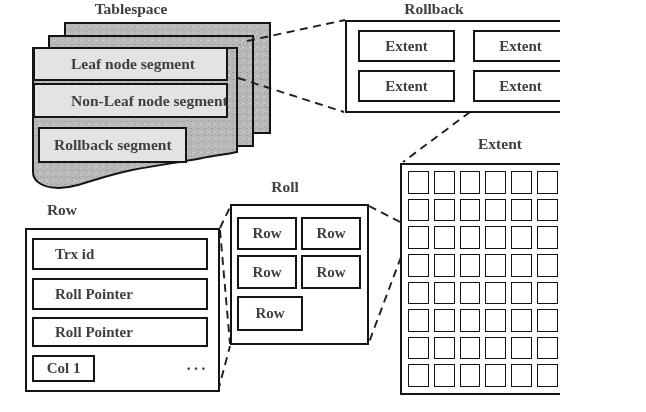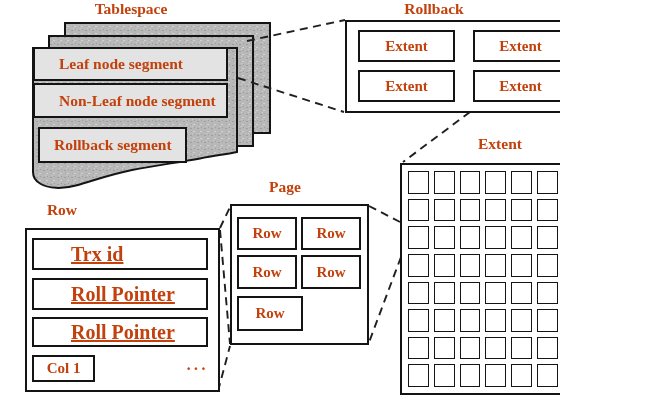--- a/index.html
+++ b/index.html
@@ -1,37 +1,37 @@
 <!DOCTYPE html>
 <html style="--color-background: #ffffff; --color-line: #141414; --color-sheet_fill: #b8b8b8; --color-sheet_speckle_dark: #9e9e9e; --color-sheet_speckle_light: #d2d2d2; --color-segment_fill: #e3e3e3; --color-scan_edge: #c9c9c9;"><head>
 <meta charset="utf-8">
 <style>
   html,body{margin:0;padding:0;background:#fff;}
   .canvas{
     position:relative;width:560px;height:412px;background:var(--color-background,#fff);
-    font-family:"Liberation Serif","DejaVu Serif",serif;font-weight:bold;color:#c2410c;
+    font-family:"Liberation Serif","DejaVu Serif",serif;font-weight:bold;color:#404040;
     overflow:hidden;
   }
   .bgsvg{position:absolute;left:0;top:0;}
   .title{position:absolute;font-size:15.5px;text-align:center;white-space:nowrap;line-height:16px;}
   .box{position:absolute;border:2px solid var(--color-line,#141414);background:#fff;box-sizing:border-box;}
   .innerbox{
     position:absolute;border:2px solid var(--color-line,#141414);background:#fff;box-sizing:border-box;
     display:flex;align-items:center;justify-content:center;font-size:15px;white-space:nowrap;
   }
   
   .tseg{
     position:absolute;border:2px solid var(--color-line,#141414);box-sizing:border-box;
     background:var(--color-segment_fill,#e3e3e3);
-    display:flex;align-items:center;font-size:15.5px;padding-left:24px;white-space:nowrap;
+    display:flex;align-items:center;font-size:15.5px;padding-left:36px;white-space:nowrap;
   }
   
   .field{
     position:absolute;border:2px solid var(--color-line,#141414);box-sizing:border-box;background:#fff;
-    display:flex;align-items:center;font-size:20px;padding-left:37px;white-space:nowrap;text-decoration:underline;
+    display:flex;align-items:center;font-size:15px;padding-left:21px;white-space:nowrap;
   }
   .colrow{position:absolute;display:flex;align-items:center;justify-content:space-between;}
   .colbox{
     width:63px;height:27px;border:2px solid var(--color-line,#141414);box-sizing:border-box;background:#fff;
     display:flex;align-items:center;justify-content:center;font-size:15px;
   }
   .dots{font-size:16px;letter-spacing:2px;}
   
   .egrid{
     position:absolute;left:400px;top:163px;width:217px;height:232px;
@@ -155,21 +155,21 @@
       <div class="gsq"></div>
       <div class="gsq"></div>
       <div class="gsq"></div>
       <div class="gsq"></div>
       <div class="gsq"></div>
       <div class="gsq"></div>
       <div class="gsq"></div>
       <div class="gsq"></div>
     </div>
 
-  <div class="title" style="left:235px;top:179px;width:100px;">Page</div>
+  <div class="title" style="left:235px;top:179px;width:100px;">Roll</div>
 
   <div class="box" style="left:230px;top:204px;width:139px;height:141px;">
     <div class="innerbox" style="left:5px;top:11px;width:60px;height:33px;">Row</div>
     <div class="innerbox" style="left:69px;top:11px;width:60px;height:33px;">Row</div>
     <div class="innerbox" style="left:5px;top:49px;width:60px;height:34px;">Row</div>
     <div class="innerbox" style="left:69px;top:49px;width:60px;height:34px;">Row</div>
     <div class="innerbox" style="left:5px;top:90px;width:66px;height:35px;">Row</div>
   </div>
 
   <div class="title" style="left:12px;top:202px;width:100px;">Row</div>

